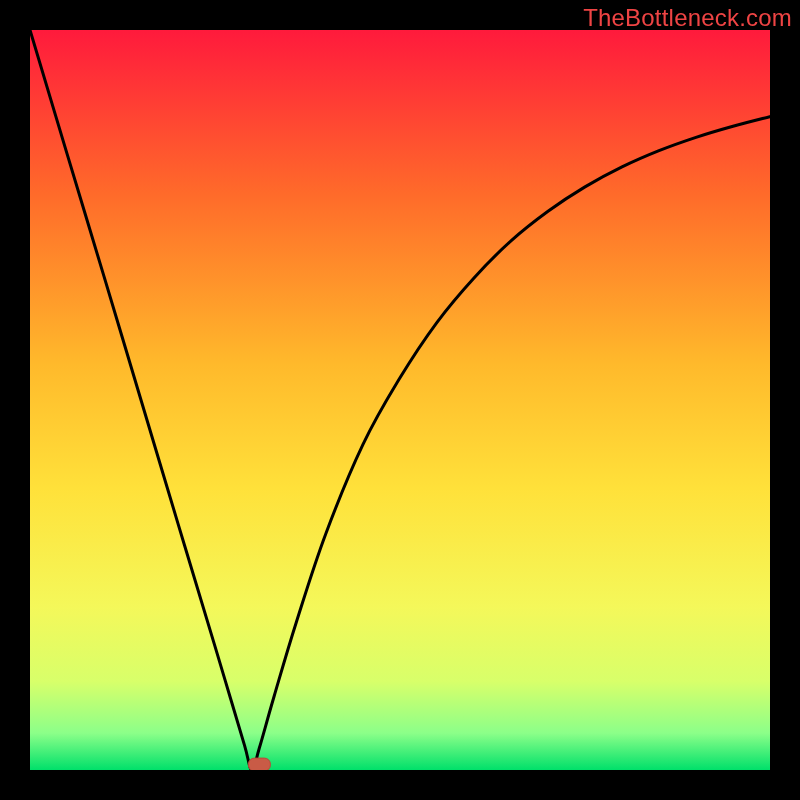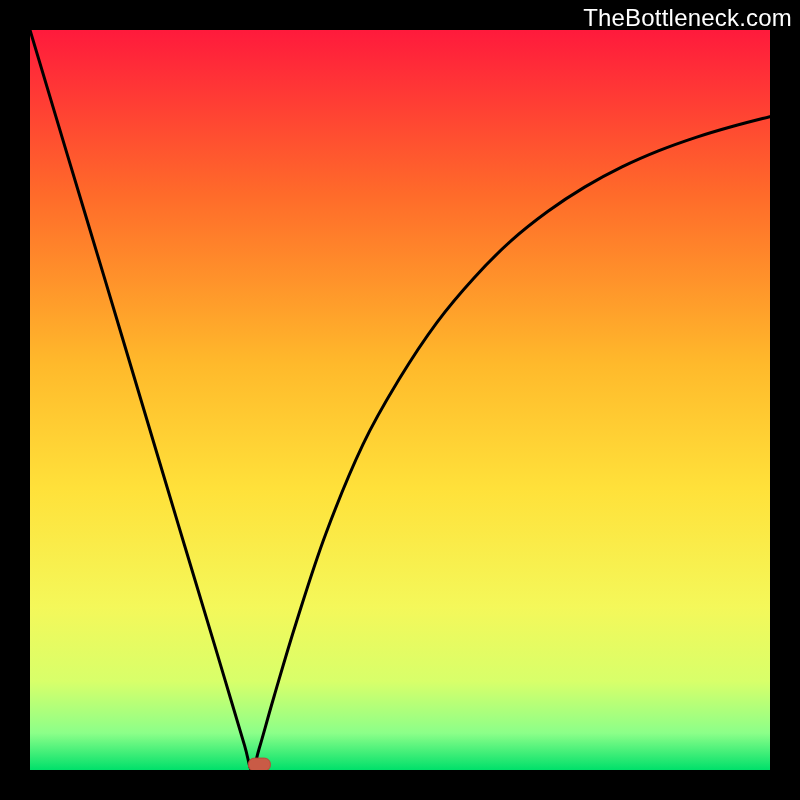--- a/index.html
+++ b/index.html
@@ -21,21 +21,21 @@
     left: 30px;
     top: 30px;
     width: 740px;
     height: 740px;
     overflow: hidden;
   }
   .watermark {
     position: absolute;
     top: 4px;
     right: 8px;
-    color: #ffffff;
+    color: #ef4444;
     font-size: 24px;
     font-weight: 500;
     letter-spacing: 0.2px;
     user-select: none;
     z-index: 10;
   }
   svg {
     display: block;
   }
 </style>

